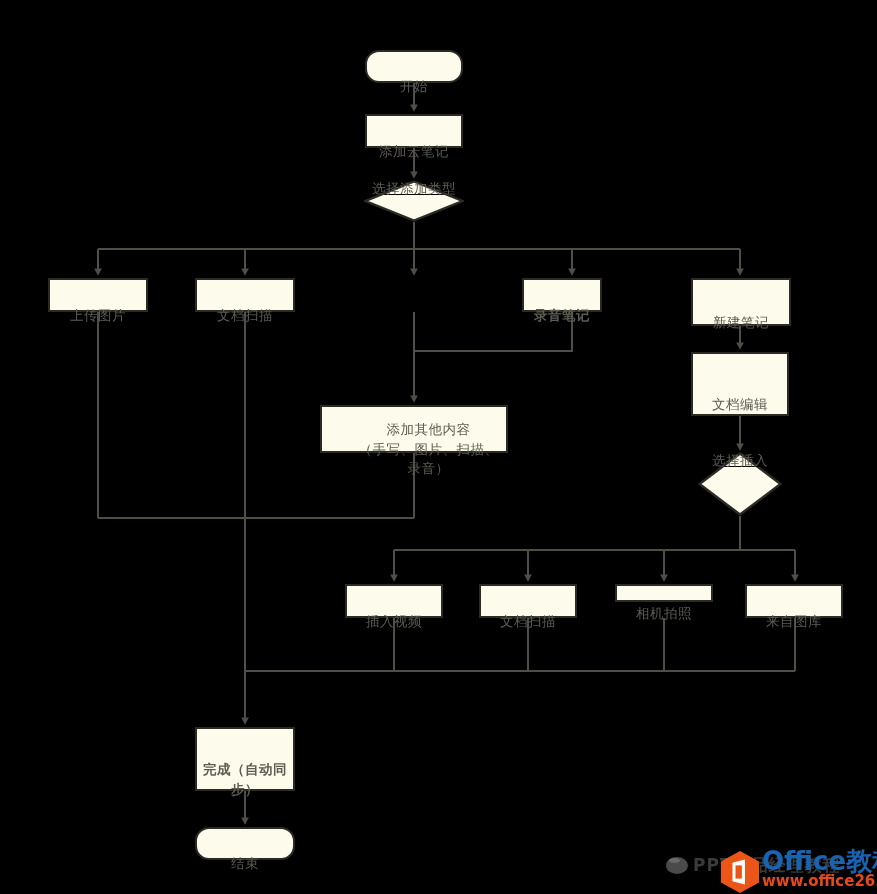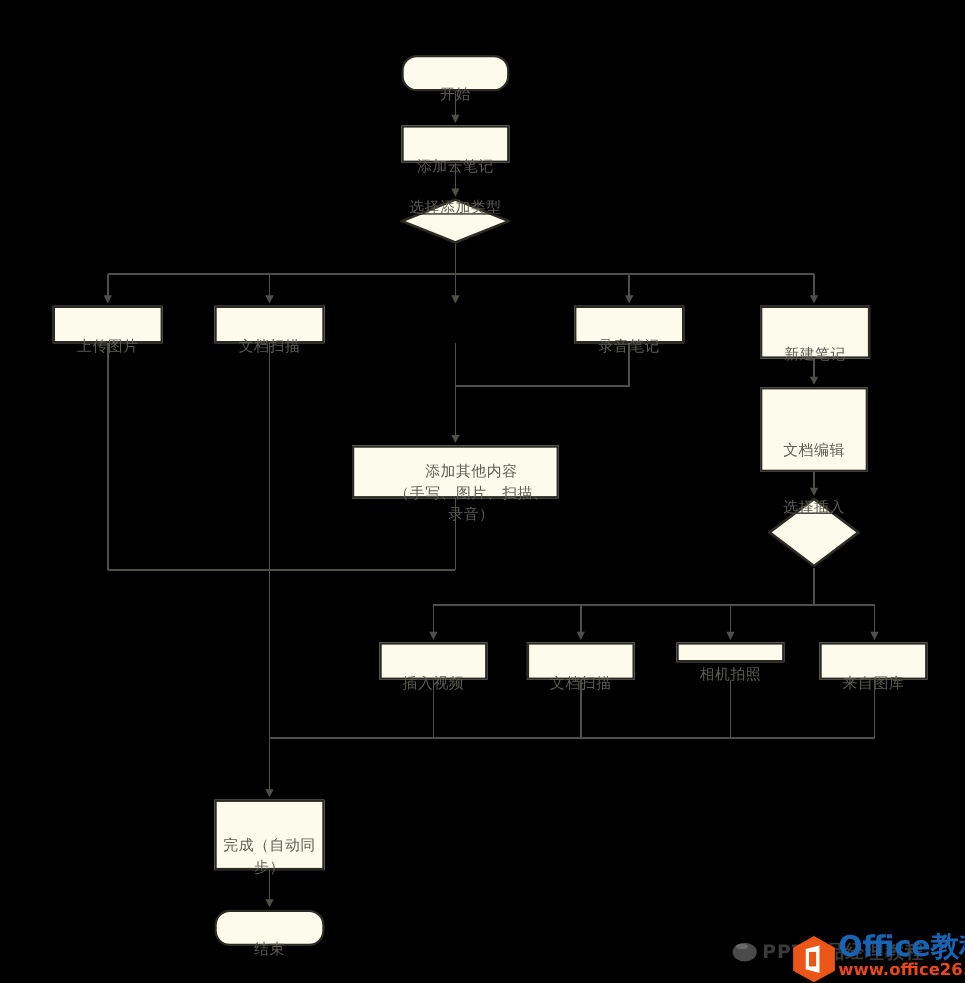--- a/index.html
+++ b/index.html
@@ -150,36 +150,36 @@
 
   <div class="node" style="left:48px;top:278px;width:100px;height:34px;">
     <span class="lbl">上传图片</span>
   </div>
 
   <div class="node" style="left:195px;top:278px;width:100px;height:34px;">
     <span class="lbl">文档扫描</span>
   </div>
 
 
-  <div class="node" style="left:522px;top:278px;width:100px;height:34px;">
+  <div class="node" style="left:522px;top:278px;width:80px;height:34px;font-weight:bold;">
     <span class="lbl">录音笔记</span>
   </div>
 
   <div class="node" style="left:691px;top:278px;width:100px;height:48px;">
     <span class="lbl">新建笔记</span>
   </div>
 
   <div class="node" style="left:320px;top:405px;width:188px;height:48px;padding-left:29px;">
     <span class="lbl">
       <span>添加其他内容</span>
       <span class="l2">（手写、图片、扫描、录音）</span>
     </span>
   </div>
 
-  <div class="node" style="left:691px;top:352px;width:98px;height:77px;">
+  <div class="node" style="left:691px;top:352px;width:98px;height:64px;">
     <span class="lbl">文档编辑</span>
   </div>
 
   <div class="diamond" style="left:698px;top:452px;width:84px;height:64px;">
     <svg class="dshape" viewBox="0 0 84 64" preserveAspectRatio="none" xmlns="http://www.w3.org/2000/svg">
       <polygon points="42,1.5 82.5,32 42,62.5 1.5,32" fill="#FCFBEC" stroke="#2b2b24" stroke-width="2.4"></polygon>
     </svg>
     <span class="dtext">选择插入</span>
   </div>
 
@@ -192,21 +192,21 @@
   </div>
 
   <div class="node" style="left:615px;top:584px;width:98px;height:18px;">
     <span class="lbl">相机拍照</span>
   </div>
 
   <div class="node" style="left:745px;top:584px;width:98px;height:34px;">
     <span class="lbl">来自图库</span>
   </div>
 
-  <div class="node" style="left:195px;top:727px;width:100px;height:64px;">
+  <div class="node" style="left:195px;top:727px;width:100px;height:64px;font-weight:bold;">
     <span class="lbl">
       <span>完成（自动同</span>
       <span class="l2">步）</span>
     </span>
   </div>
 
   <div class="node terminal" style="left:195px;top:827px;width:100px;height:33px;">
     <span class="lbl">结束</span>
   </div>
 

